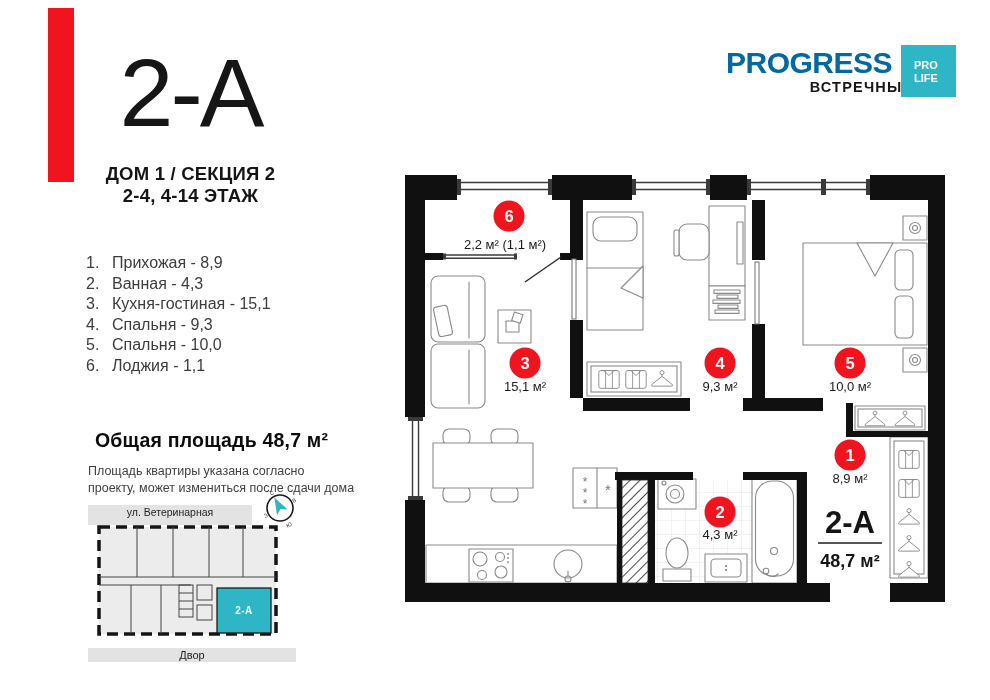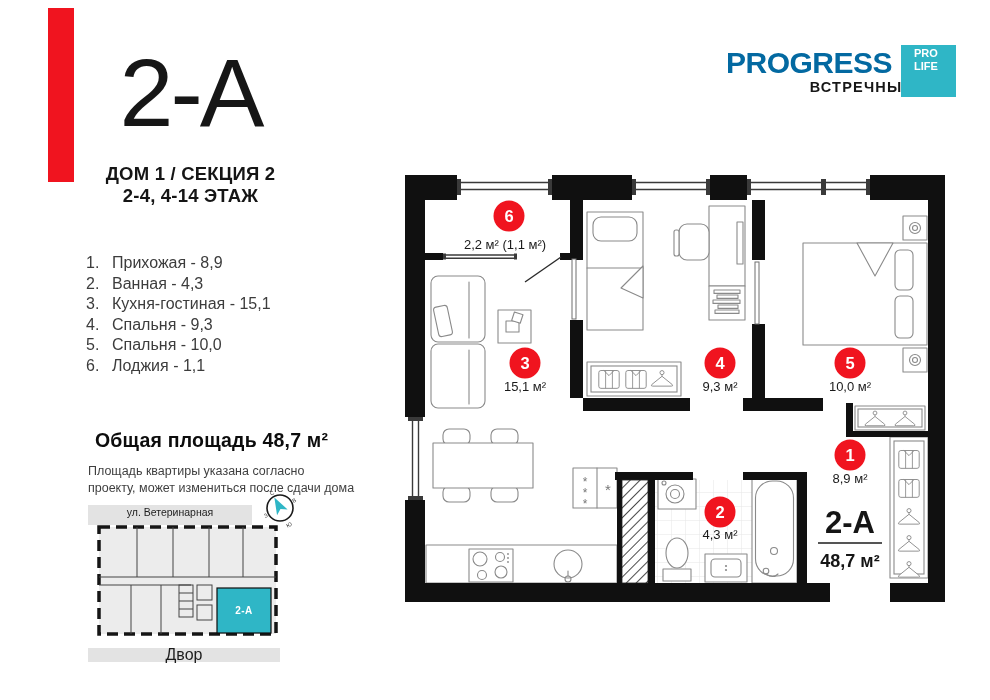--- a/index.html
+++ b/index.html
@@ -11,31 +11,31 @@
               letter-spacing:-3px;line-height:1;color:#161616;}
   .building-info{left:88px;top:163px;width:205px;text-align:center;font-size:18.5px;font-weight:bold;
                  line-height:22px;letter-spacing:.2px;color:#151515;}
   .room-list{left:86px;top:253px;font-size:16px;line-height:20.6px;color:#3c3c3c;}
   .room-row{white-space:nowrap;}
   .room-row .num{display:inline-block;width:26px;}
   .total-area{left:95px;top:429px;font-size:19.5px;font-weight:bold;letter-spacing:.2px;color:#0c0c0c;}
   .disclaimer{left:88px;top:463px;width:280px;font-size:12.5px;line-height:17px;color:#3f3f3f;}
   .street-bar{left:88px;top:505px;width:164px;height:20px;background:#e3e3e3;text-align:center;
               font-size:10.5px;line-height:14px;color:#1d1d1d;}
-  .yard-bar{left:88px;top:648px;width:192px;height:14px;background:#e3e3e3;text-align:center;
-            font-size:16px;line-height:14px;color:#1d1d1d;}
+  .yard-bar{left:88px;top:648px;width:208px;height:14px;background:#e3e3e3;text-align:center;
+            font-size:11px;line-height:14px;color:#1d1d1d;}
   .compass{left:258px;top:486px;width:44px;height:44px;}
   .minimap{left:95px;top:525px;width:185px;height:113px;}
   .brand{left:642px;top:46px;width:250px;text-align:right;font-size:30px;font-weight:bold;
          letter-spacing:-.5px;color:#0369a1;}
   .brand-sub{left:664px;top:79px;width:250px;text-align:right;font-size:14.5px;font-weight:bold;
              letter-spacing:1.2px;color:#171717;}
   .brand-badge{left:901px;top:45px;width:55px;height:52px;background:#2fb6c6;color:#fff;
                font-size:11px;font-weight:bold;line-height:12.5px;box-sizing:border-box;
-               padding:2px 0 0 13px;}
+               padding:14px 0 0 13px;}
   .plan{left:405px;top:170px;width:540px;height:432px;}
   svg text{font-family:"Liberation Sans",sans-serif;}
   .furn{fill:#ffffff;stroke:#8a8a8a;stroke-width:1.1;stroke-linejoin:round;stroke-linecap:round;}
   .thin{fill:none;stroke:#8a8a8a;stroke-width:1.1;stroke-linecap:round;}
   .glz{stroke:#3a3a3a;stroke-width:1.4;}
   .map-wall{fill:none;stroke:#444;stroke-width:1;}
 </style>
 </head>
 <body>
 

